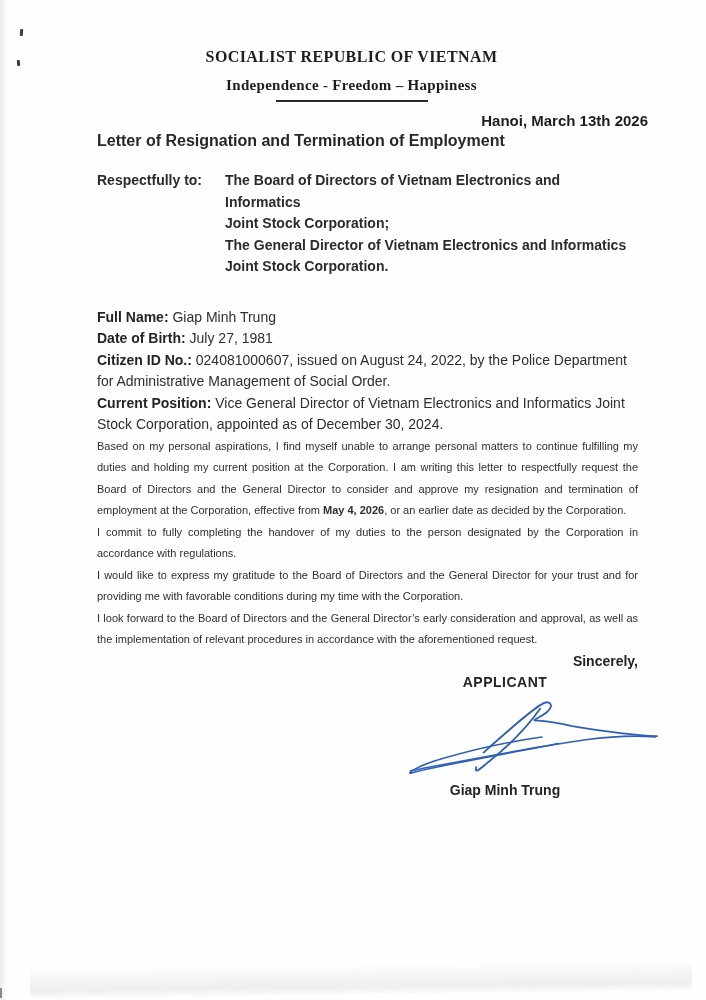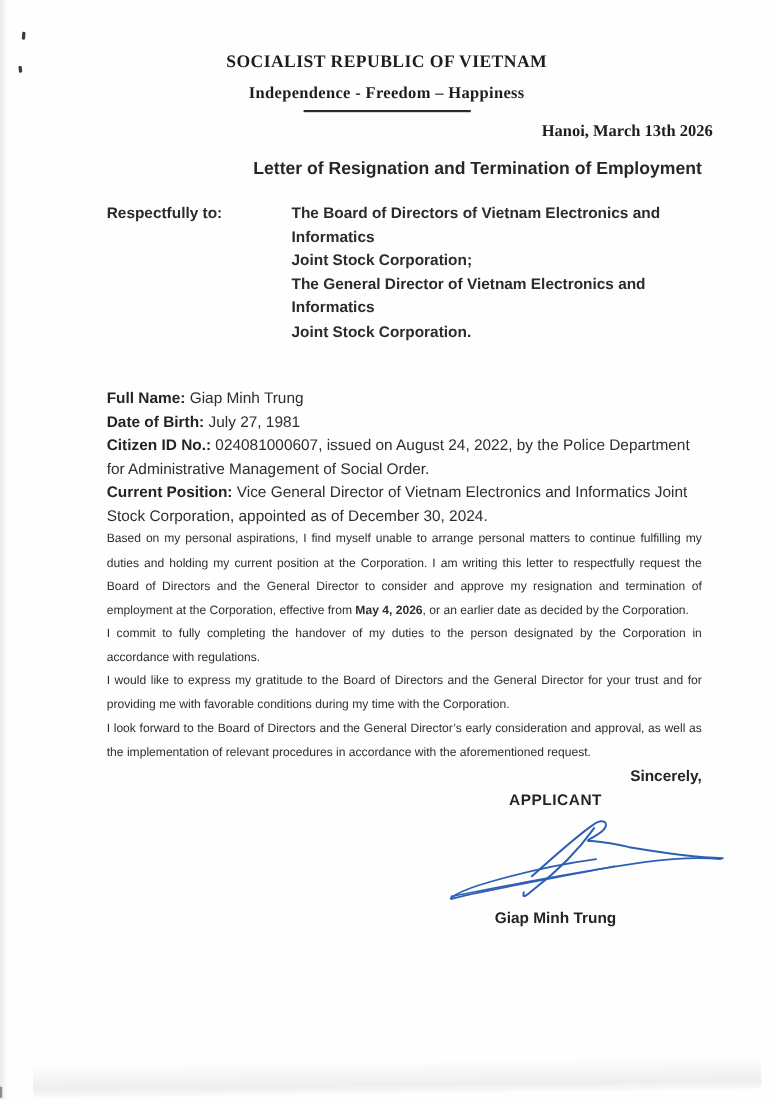--- a/index.html
+++ b/index.html
@@ -29,33 +29,33 @@
 
   .content{position:absolute;left:97px;top:0;width:541px;}
 
   
   .nat-header{margin-top:47px;text-align:center;transform:translateX(-16px);
     font-family:"Liberation Serif","DejaVu Serif",serif;color:#1d1d20;}
   .republic{font-size:16px;font-weight:bold;letter-spacing:0.4px;line-height:20px;}
   .motto{font-size:15px;font-weight:bold;letter-spacing:0.3px;margin-top:9px;line-height:19px;}
   .motto-underline{width:152px;height:2px;background:#2a2a2e;margin:5px auto 0 auto;}
   .dateline{margin-top:9px;text-align:right;margin-right:-10px;
-    font-family:Liberation Serif, serif;
+    font-family:Liberation Sans, sans-serif;
     font-size:15px;font-weight:bold;color:#1d1d20;line-height:19px;}
 
-  .letter-title{margin-top:13px;text-align:right;font-size:16px;font-weight:bold;color:#272729;line-height:21px;}
+  .letter-title{text-align:left;font-size:16px;font-weight:bold;color:#272729;line-height:21px;}
 
   
   .recipients{margin-top:19px;display:grid;grid-template-columns:128px 1fr;
-    font-weight:bold;font-size:14px;line-height:21.5px;color:#2b2b2e;gap:40px;}
+    font-weight:bold;font-size:14px;line-height:21.5px;color:#2b2b2e;}
   .recipients .r-label{grid-column:1;}
   .recipients .r-lines{grid-column:2;}
 
   
-  .details{margin-top:39px;font-size:14px;line-height:21.5px;}
+  .details{margin-top:29px;font-size:14px;line-height:21.5px;}
   .detail-row{margin:0;}
   .detail-row b{color:#242427;}
   .body-par{margin:0;font-size:11px;line-height:21.5px;text-align:justify;}
   .closing{margin:0;font-size:14px;line-height:21.5px;font-weight:bold;color:#242427;text-align:right;}
 
   
   .sig-block{margin-top:0;margin-left:258px;width:300px;text-align:center;}
   .applicant{font-size:14px;font-weight:bold;line-height:21.5px;letter-spacing:0.5px;color:#242427;}
   .sig-svg{display:block;margin:2px 0 0 36px;overflow:visible;}
   .signer-name{font-size:14px;font-weight:bold;line-height:21.5px;color:#242427;}

